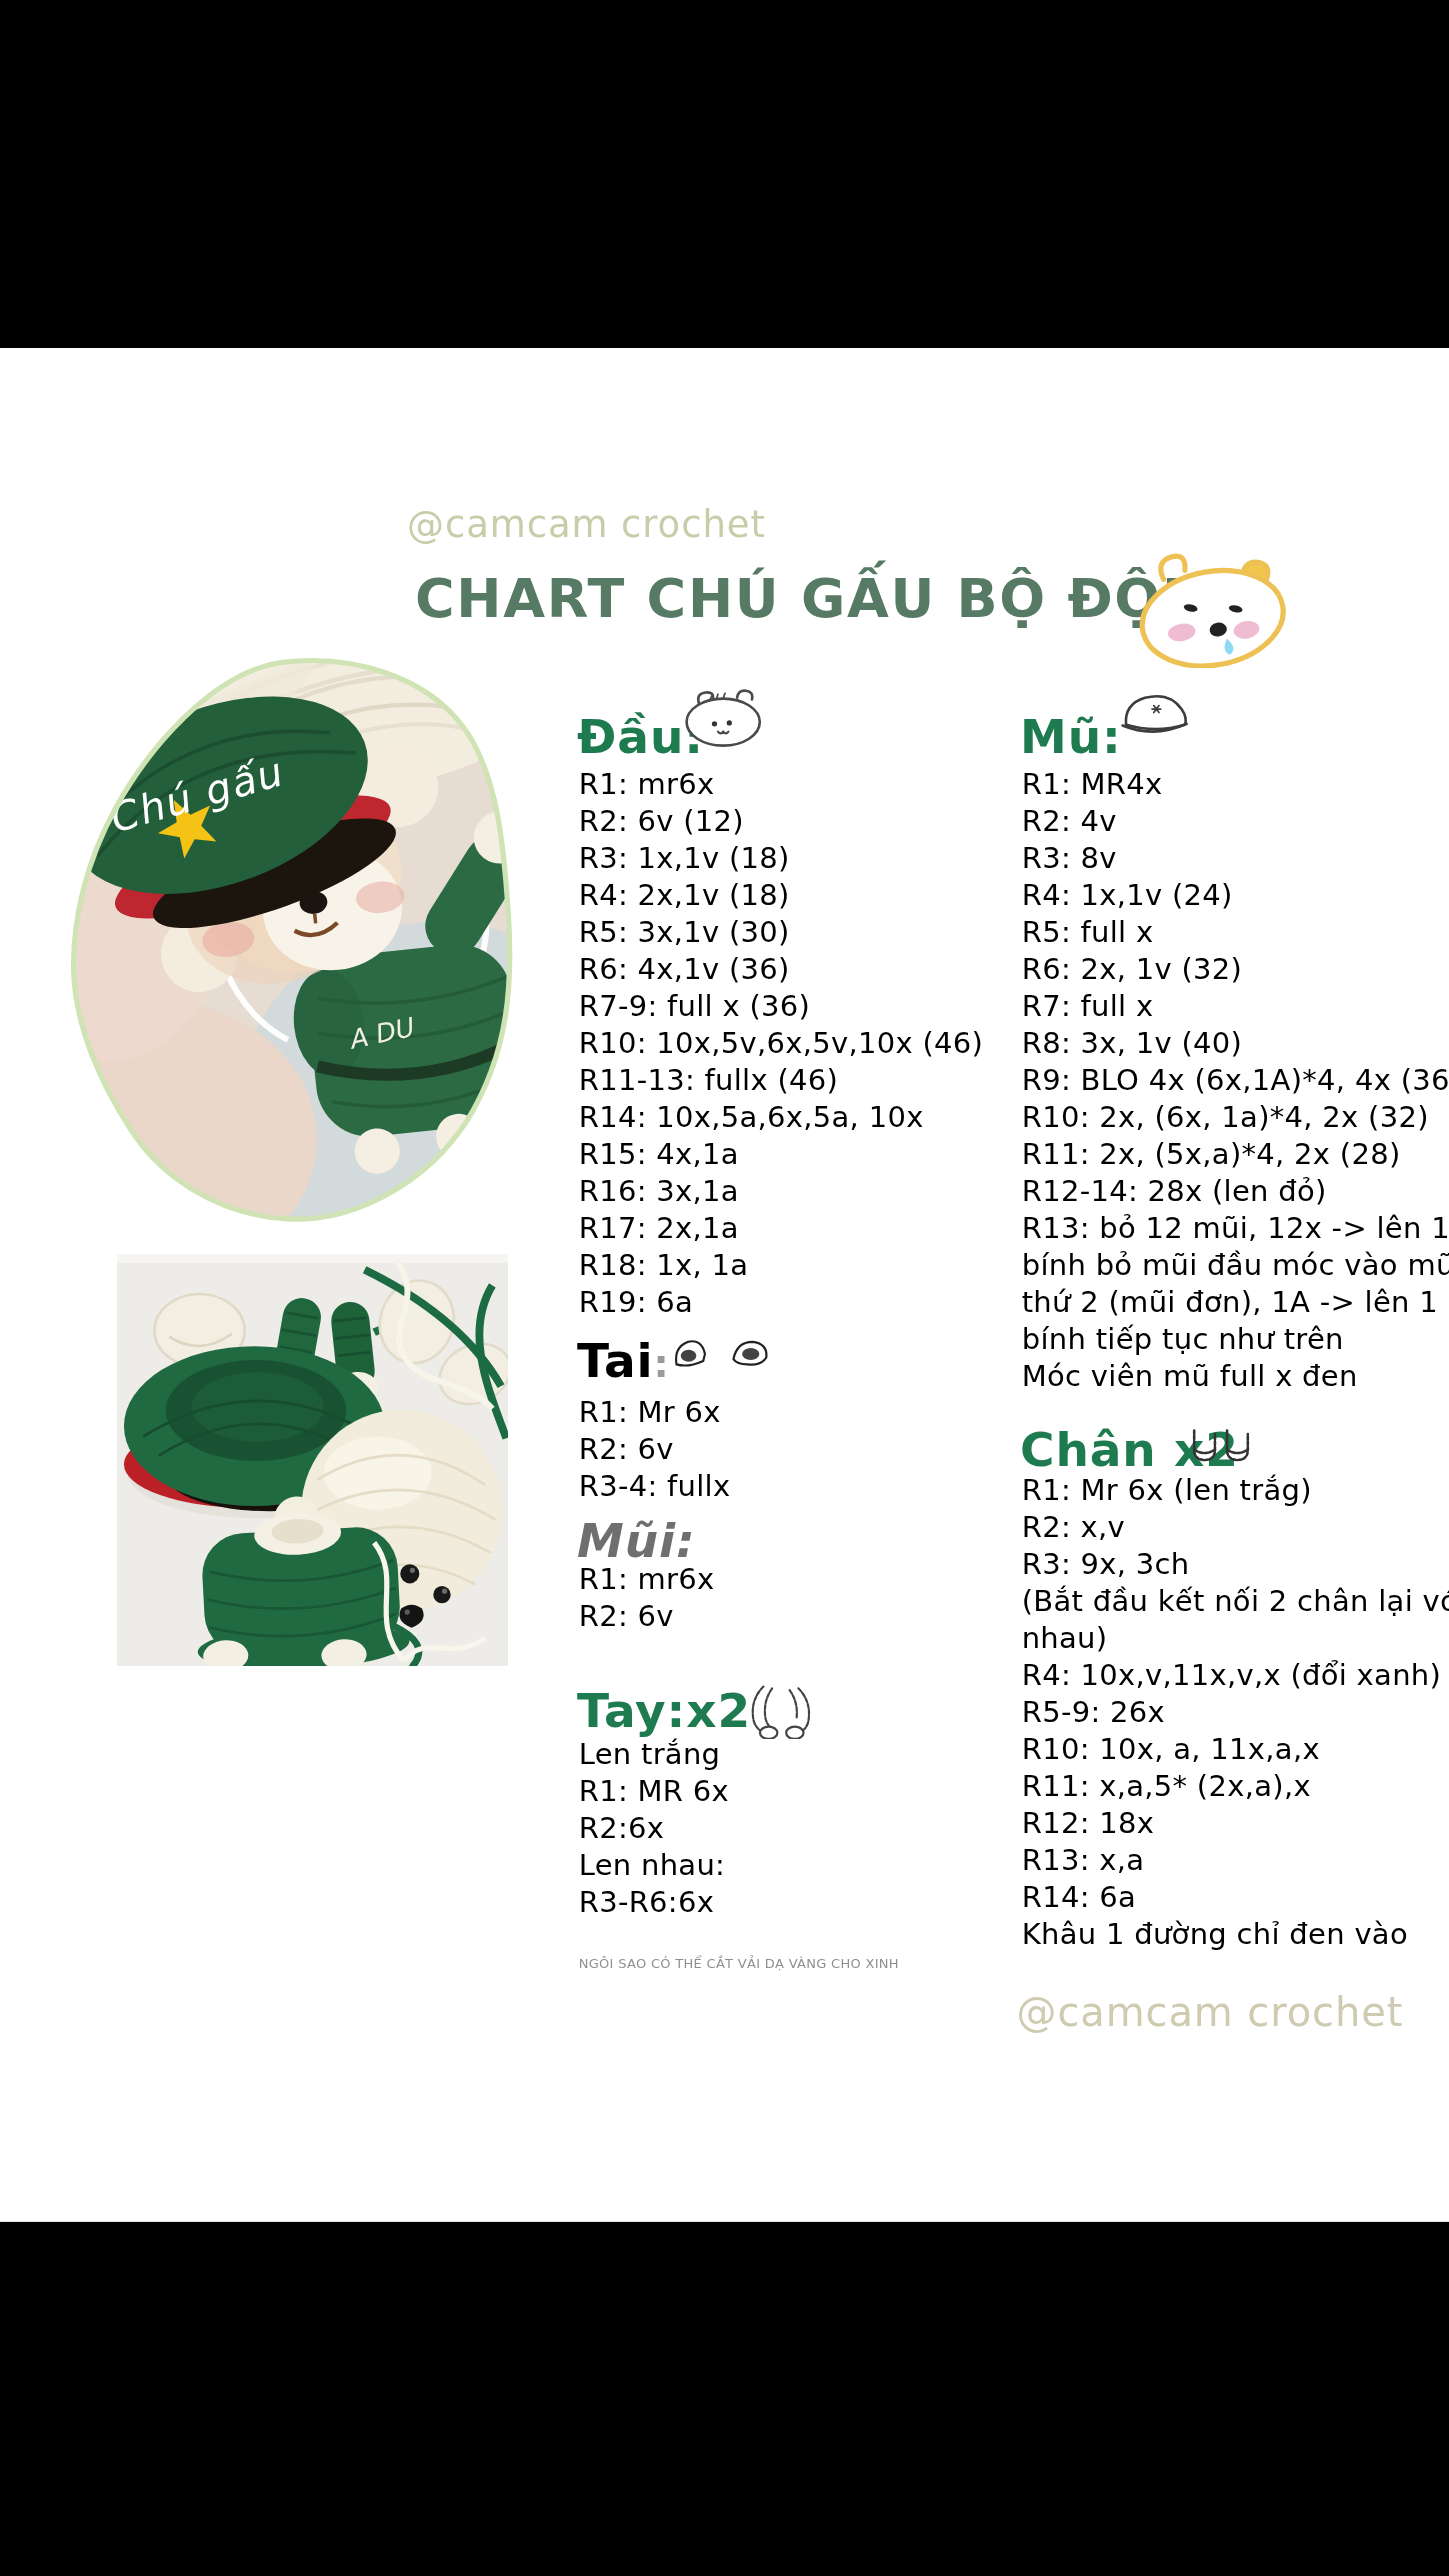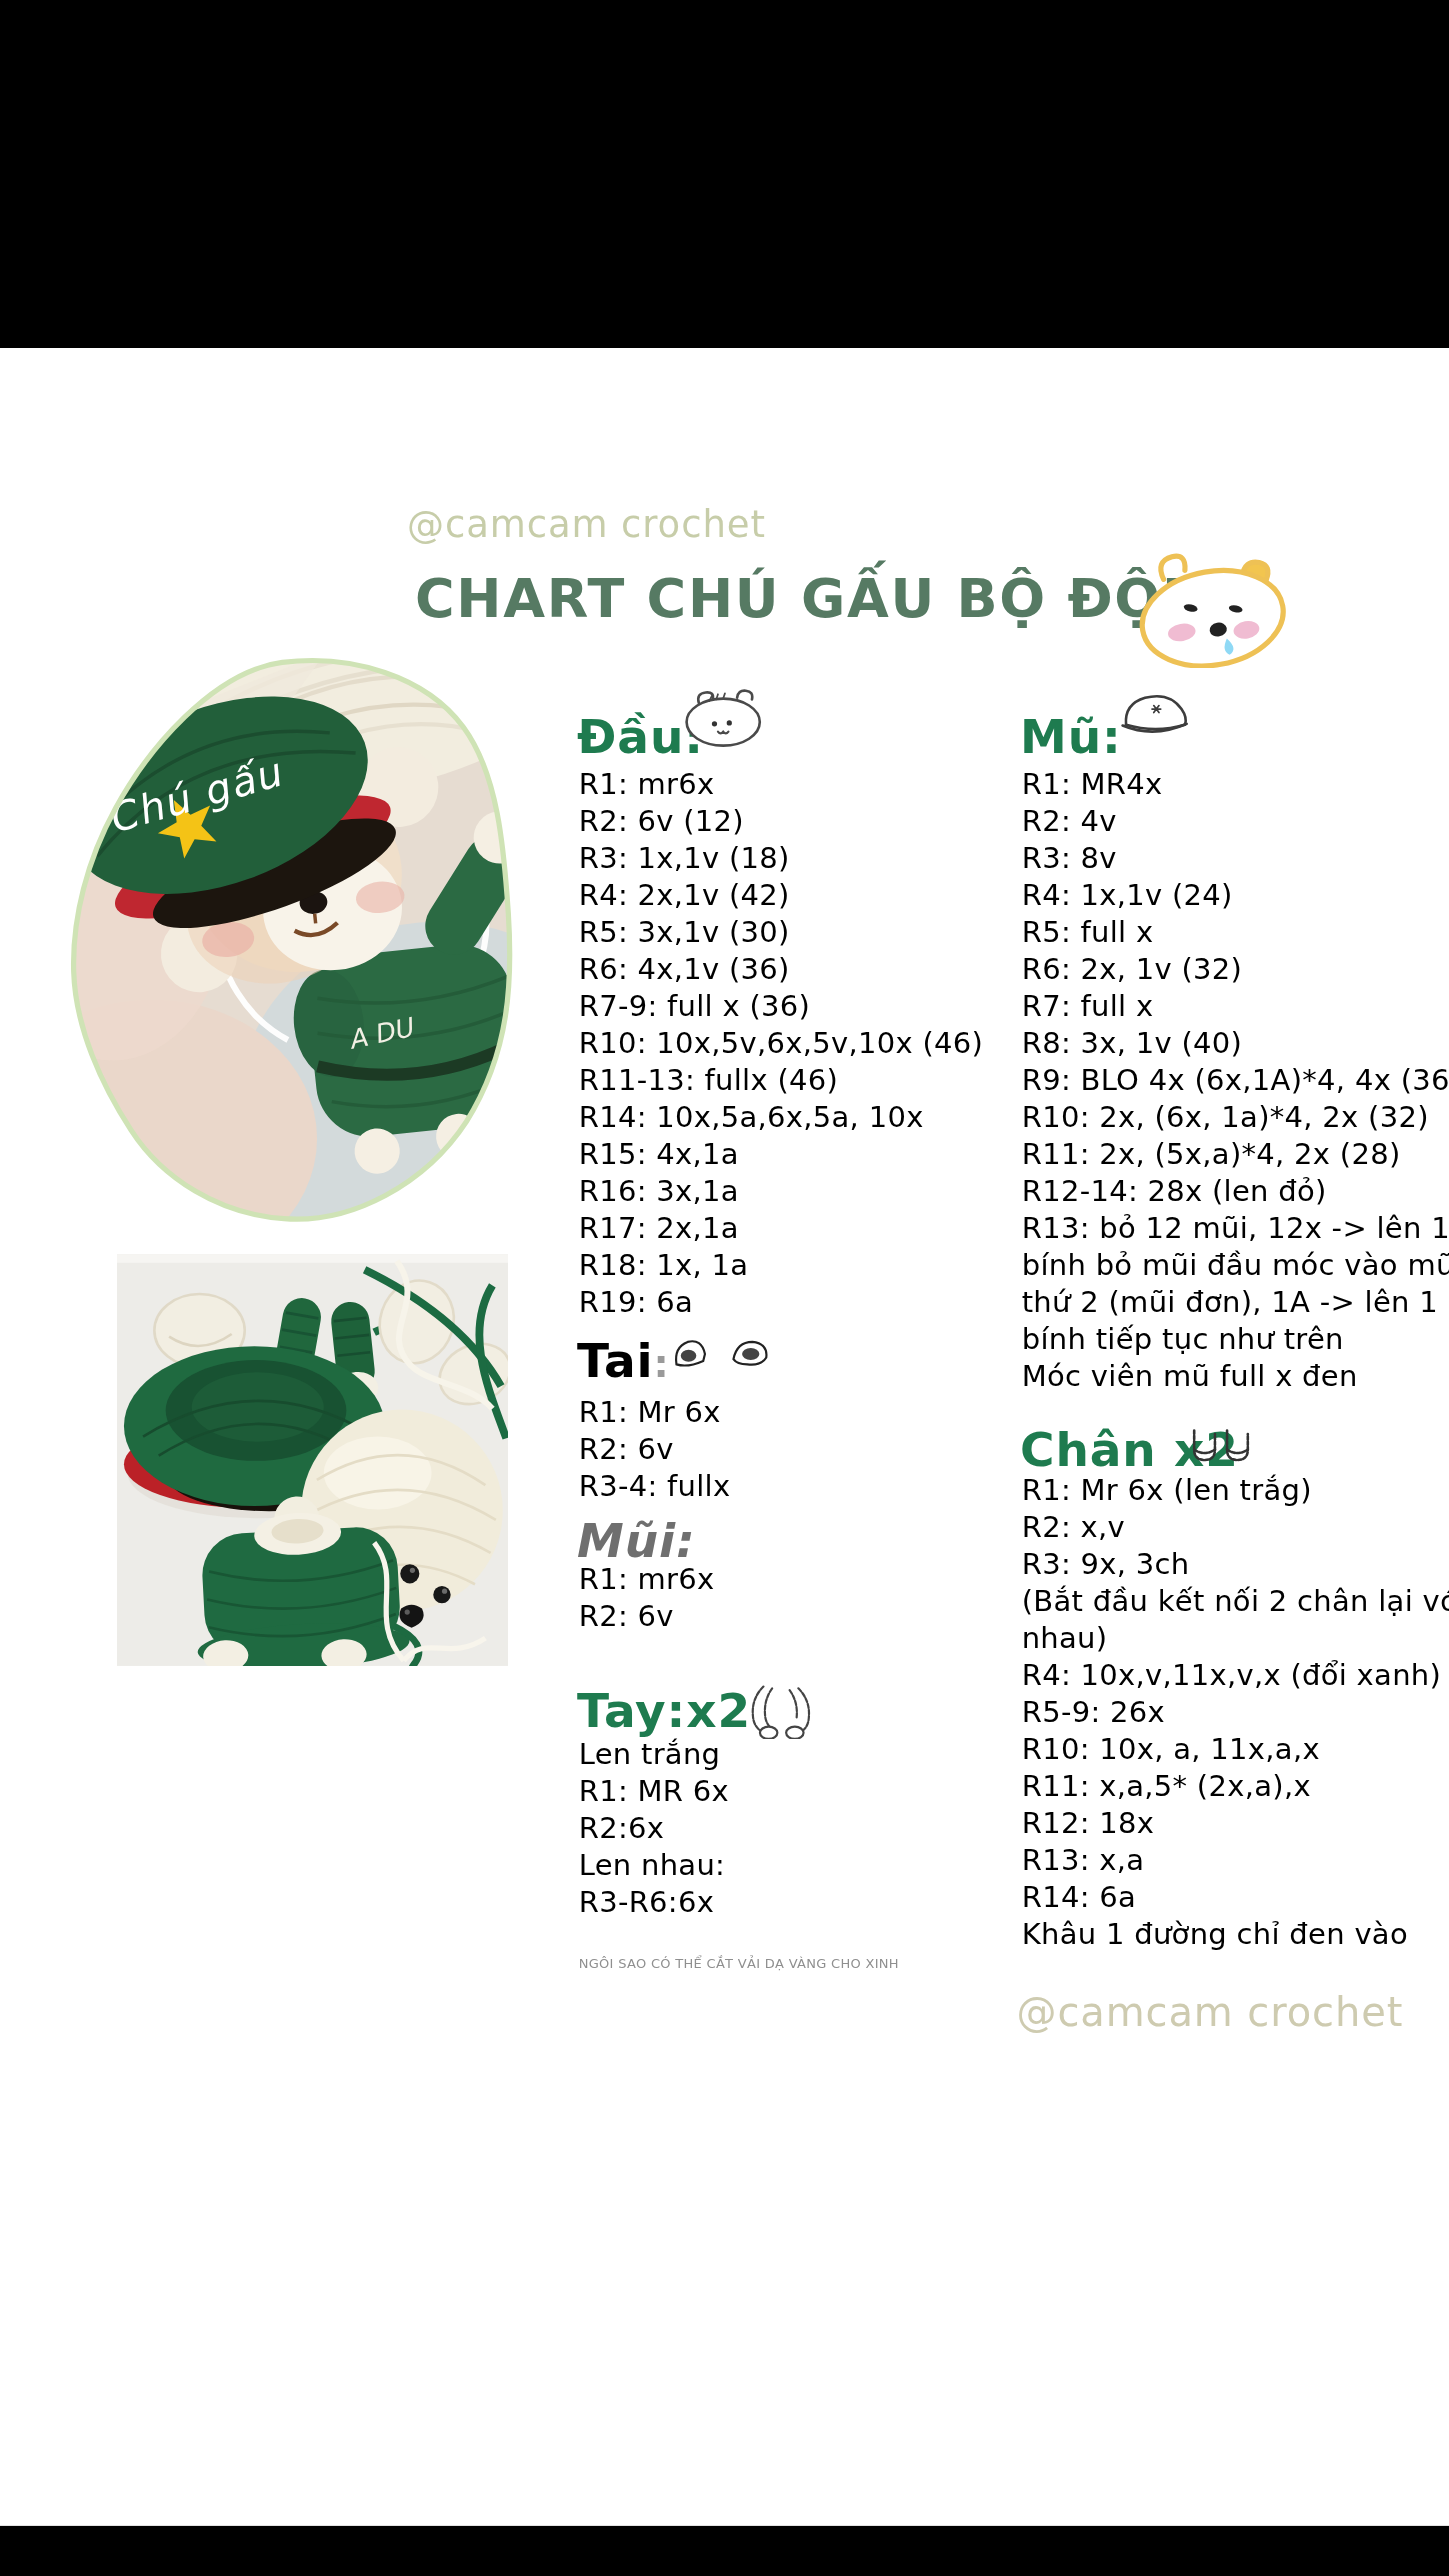--- a/index.html
+++ b/index.html
@@ -2,21 +2,21 @@
 <html style="font-size:14px"><head>
 <meta charset="utf-8">
 <style>
   * { margin:0; padding:0; box-sizing:border-box; }
   html,body { background:#000; }
   body {
     width:1450px; height:2576px; position:relative; overflow:hidden;
     font-family:"DejaVu Sans","Liberation Sans",sans-serif;
   }
   #content {
-    position:absolute; left:0; top:348px; width:1450px; height:2178px;
+    position:absolute; left:0; top:348px; width:1450px; height:1874px;
     background:#ffffff; overflow:hidden; border-bottom:1.7px solid #e3e3e3;
   }
   .handle {
     position:absolute; left:407px; top:155px;
     font-size:37px; color:#c7cda9; letter-spacing:0.9px;
   }
   .page-title {
     position:absolute; left:415px; top:219px;
     font-size:54px; font-weight:700; color:#567a63; letter-spacing:1.7px;
     white-space:nowrap;
@@ -235,21 +235,21 @@
         <path d="M30,14 l3,-6 M38,12 l2,-6 M46,11 l2,-6" stroke-width="2"></path>
         <path d="M40,49 q3,4 6,0 q3,4 6,0" stroke-width="2.5"></path>
       </g>
       <circle cx="36" cy="40" r="3" fill="#333"></circle>
       <circle cx="53" cy="39" r="3" fill="#333"></circle>
     </svg>
     <div id="dau-rows" class="rows">
         <div class="row">R1: mr6x</div>
         <div class="row">R2: 6v (12)</div>
         <div class="row">R3: 1x,1v (18)</div>
-        <div class="row">R4: 2x,1v (42)</div>
+        <div class="row">R4: 2x,1v (18)</div>
         <div class="row">R5: 3x,1v (30)</div>
         <div class="row">R6: 4x,1v (36)</div>
         <div class="row">R7-9: full x (36)</div>
         <div class="row">R10: 10x,5v,6x,5v,10x (46)</div>
         <div class="row">R11-13: fullx (46)</div>
         <div class="row">R14: 10x,5a,6x,5a, 10x</div>
         <div class="row">R15: 4x,1a</div>
         <div class="row">R16: 3x,1a</div>
         <div class="row">R17: 2x,1a</div>
         <div class="row">R18: 1x, 1a</div>

